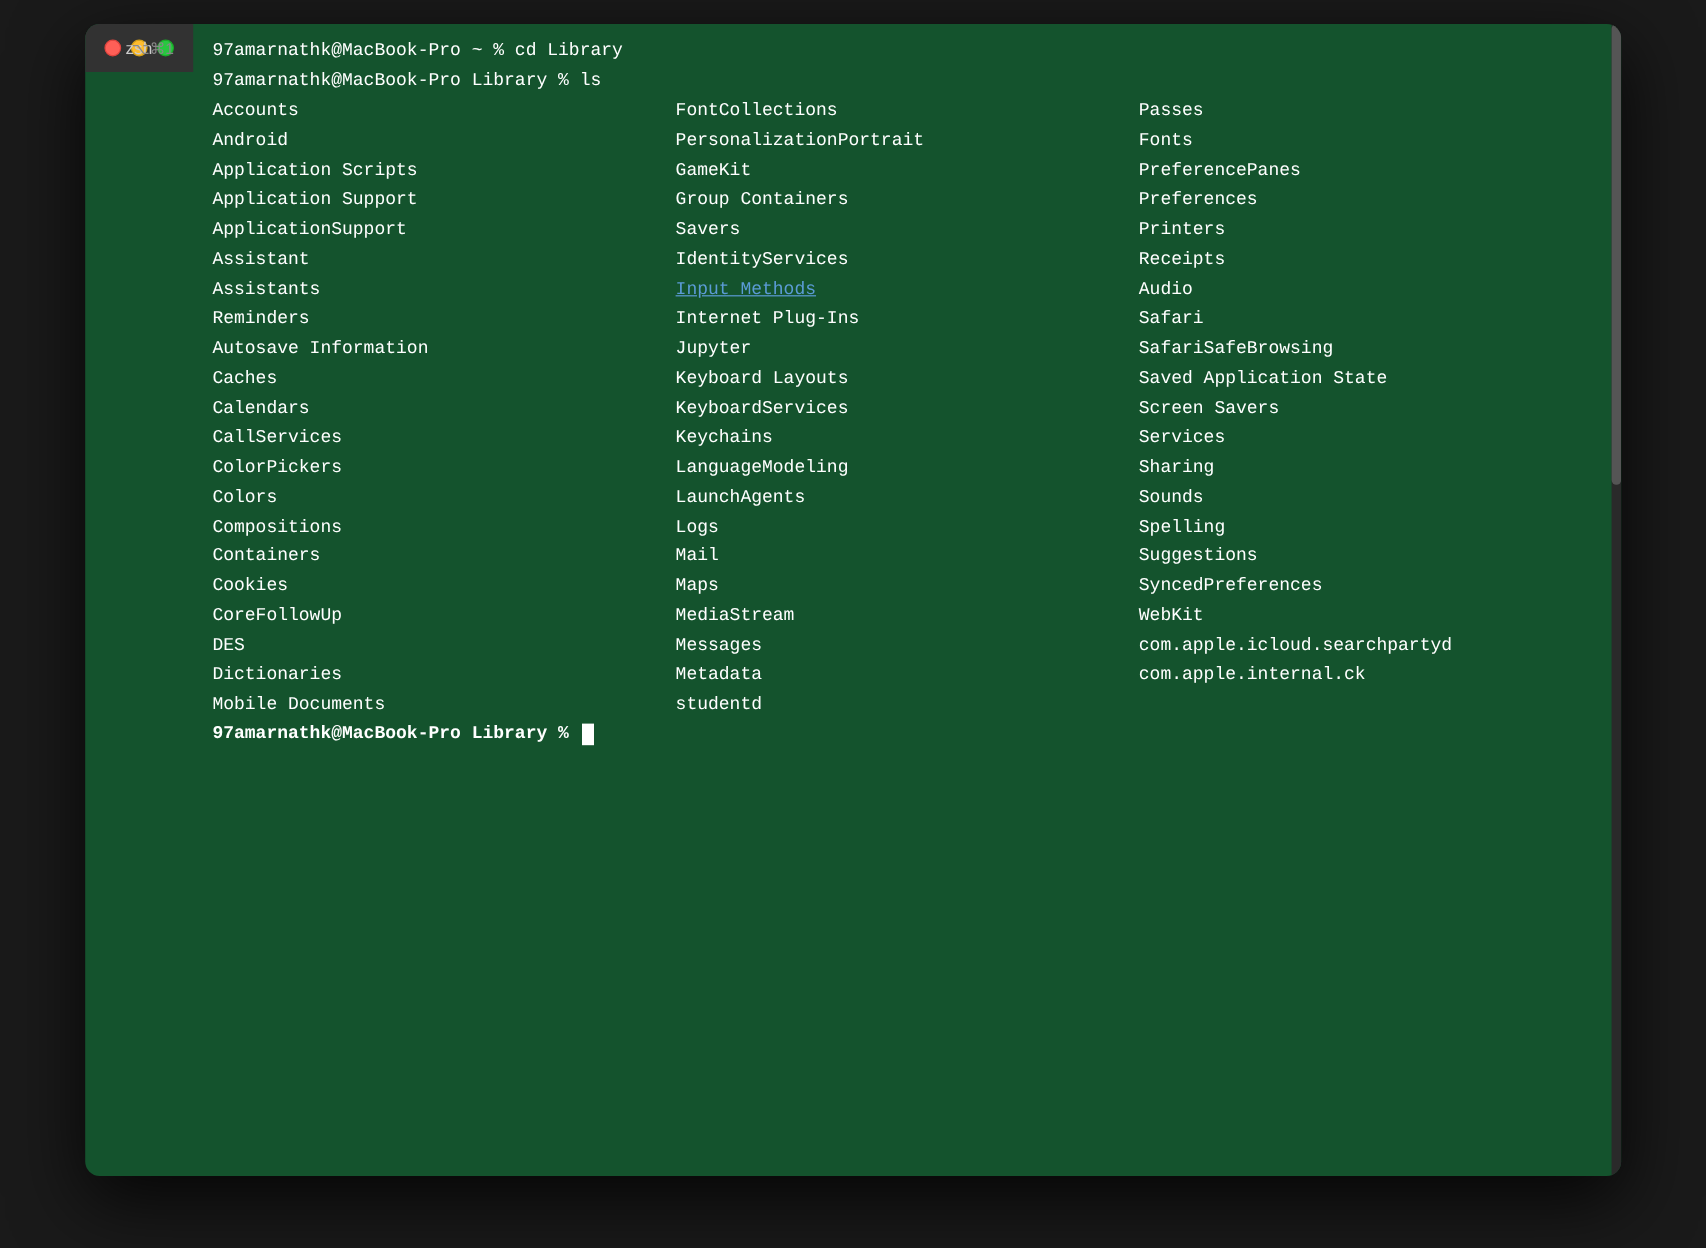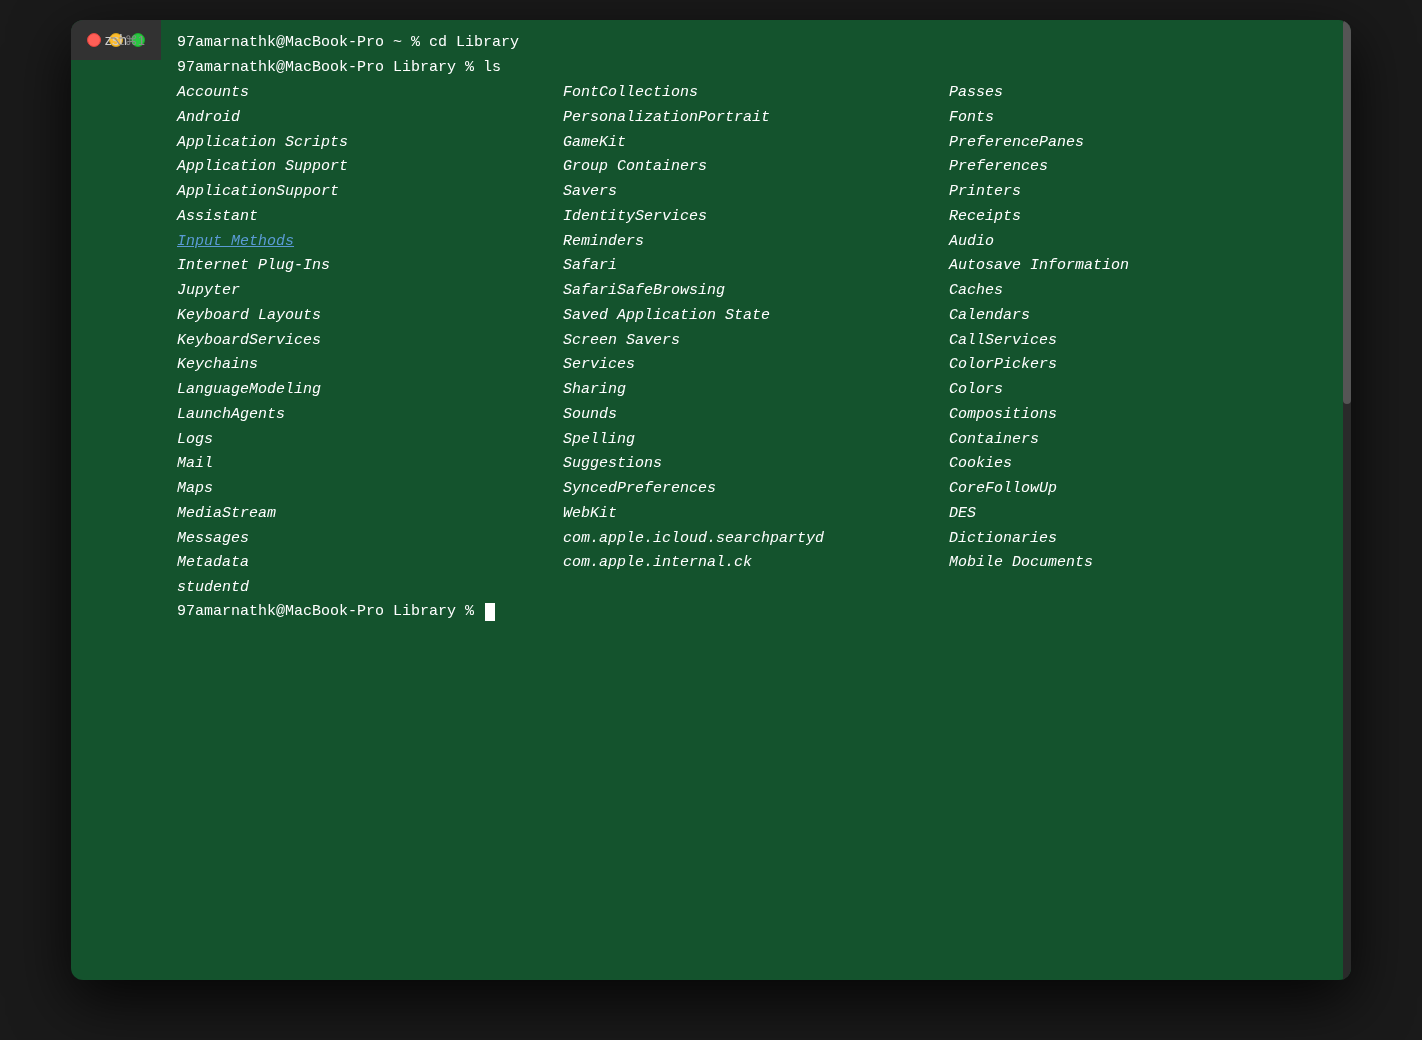--- a/index.html
+++ b/index.html
@@ -101,41 +101,41 @@
       color: #ffffff;
       white-space: pre;
       margin-bottom: 2px;
     }
 
     .ls-output {
       display: grid;
       grid-template-columns: 1fr 1fr 1fr;
       column-gap: 0;
       row-gap: 0;
-      font-style: italic;
     }
 
     .ls-item {
       color: #ffffff;
       font-family: 'Menlo', 'Monaco', 'Courier New', monospace;
       font-size: 15px;
       line-height: 1.65;
       white-space: nowrap;
     }
 
     .ls-item.link {
       color: #5b9bd5;
       text-decoration: underline;
     }
 
     .cursor-line {
       color: #ffffff;
       white-space: pre;
       display: flex;
       align-items: center;
+      font-weight: bold;
     }
 
     .cursor {
       display: inline-block;
       width: 10px;
       height: 18px;
       background: #ffffff;
       margin-left: 2px;
       animation: blink 1s step-end infinite;
     }
@@ -192,23 +192,24 @@
         <div class="ls-item">PreferencePanes</div>
         <div class="ls-item">Application Support</div>
         <div class="ls-item">Group Containers</div>
         <div class="ls-item">Preferences</div>
         <div class="ls-item">ApplicationSupport</div>
         <div class="ls-item">Savers</div>
         <div class="ls-item">Printers</div>
         <div class="ls-item">Assistant</div>
         <div class="ls-item">IdentityServices</div>
         <div class="ls-item">Receipts</div>
+        <div class="ls-item">Assistants</div>
         <div class="ls-item link">Input Methods</div>
+        <div class="ls-item">Audio</div>
         <div class="ls-item">Reminders</div>
-        <div class="ls-item">Audio</div>
         <div class="ls-item">Internet Plug-Ins</div>
         <div class="ls-item">Safari</div>
         <div class="ls-item">Autosave Information</div>
         <div class="ls-item">Jupyter</div>
         <div class="ls-item">SafariSafeBrowsing</div>
         <div class="ls-item">Caches</div>
         <div class="ls-item">Keyboard Layouts</div>
         <div class="ls-item">Saved Application State</div>
         <div class="ls-item">Calendars</div>
         <div class="ls-item">KeyboardServices</div>

